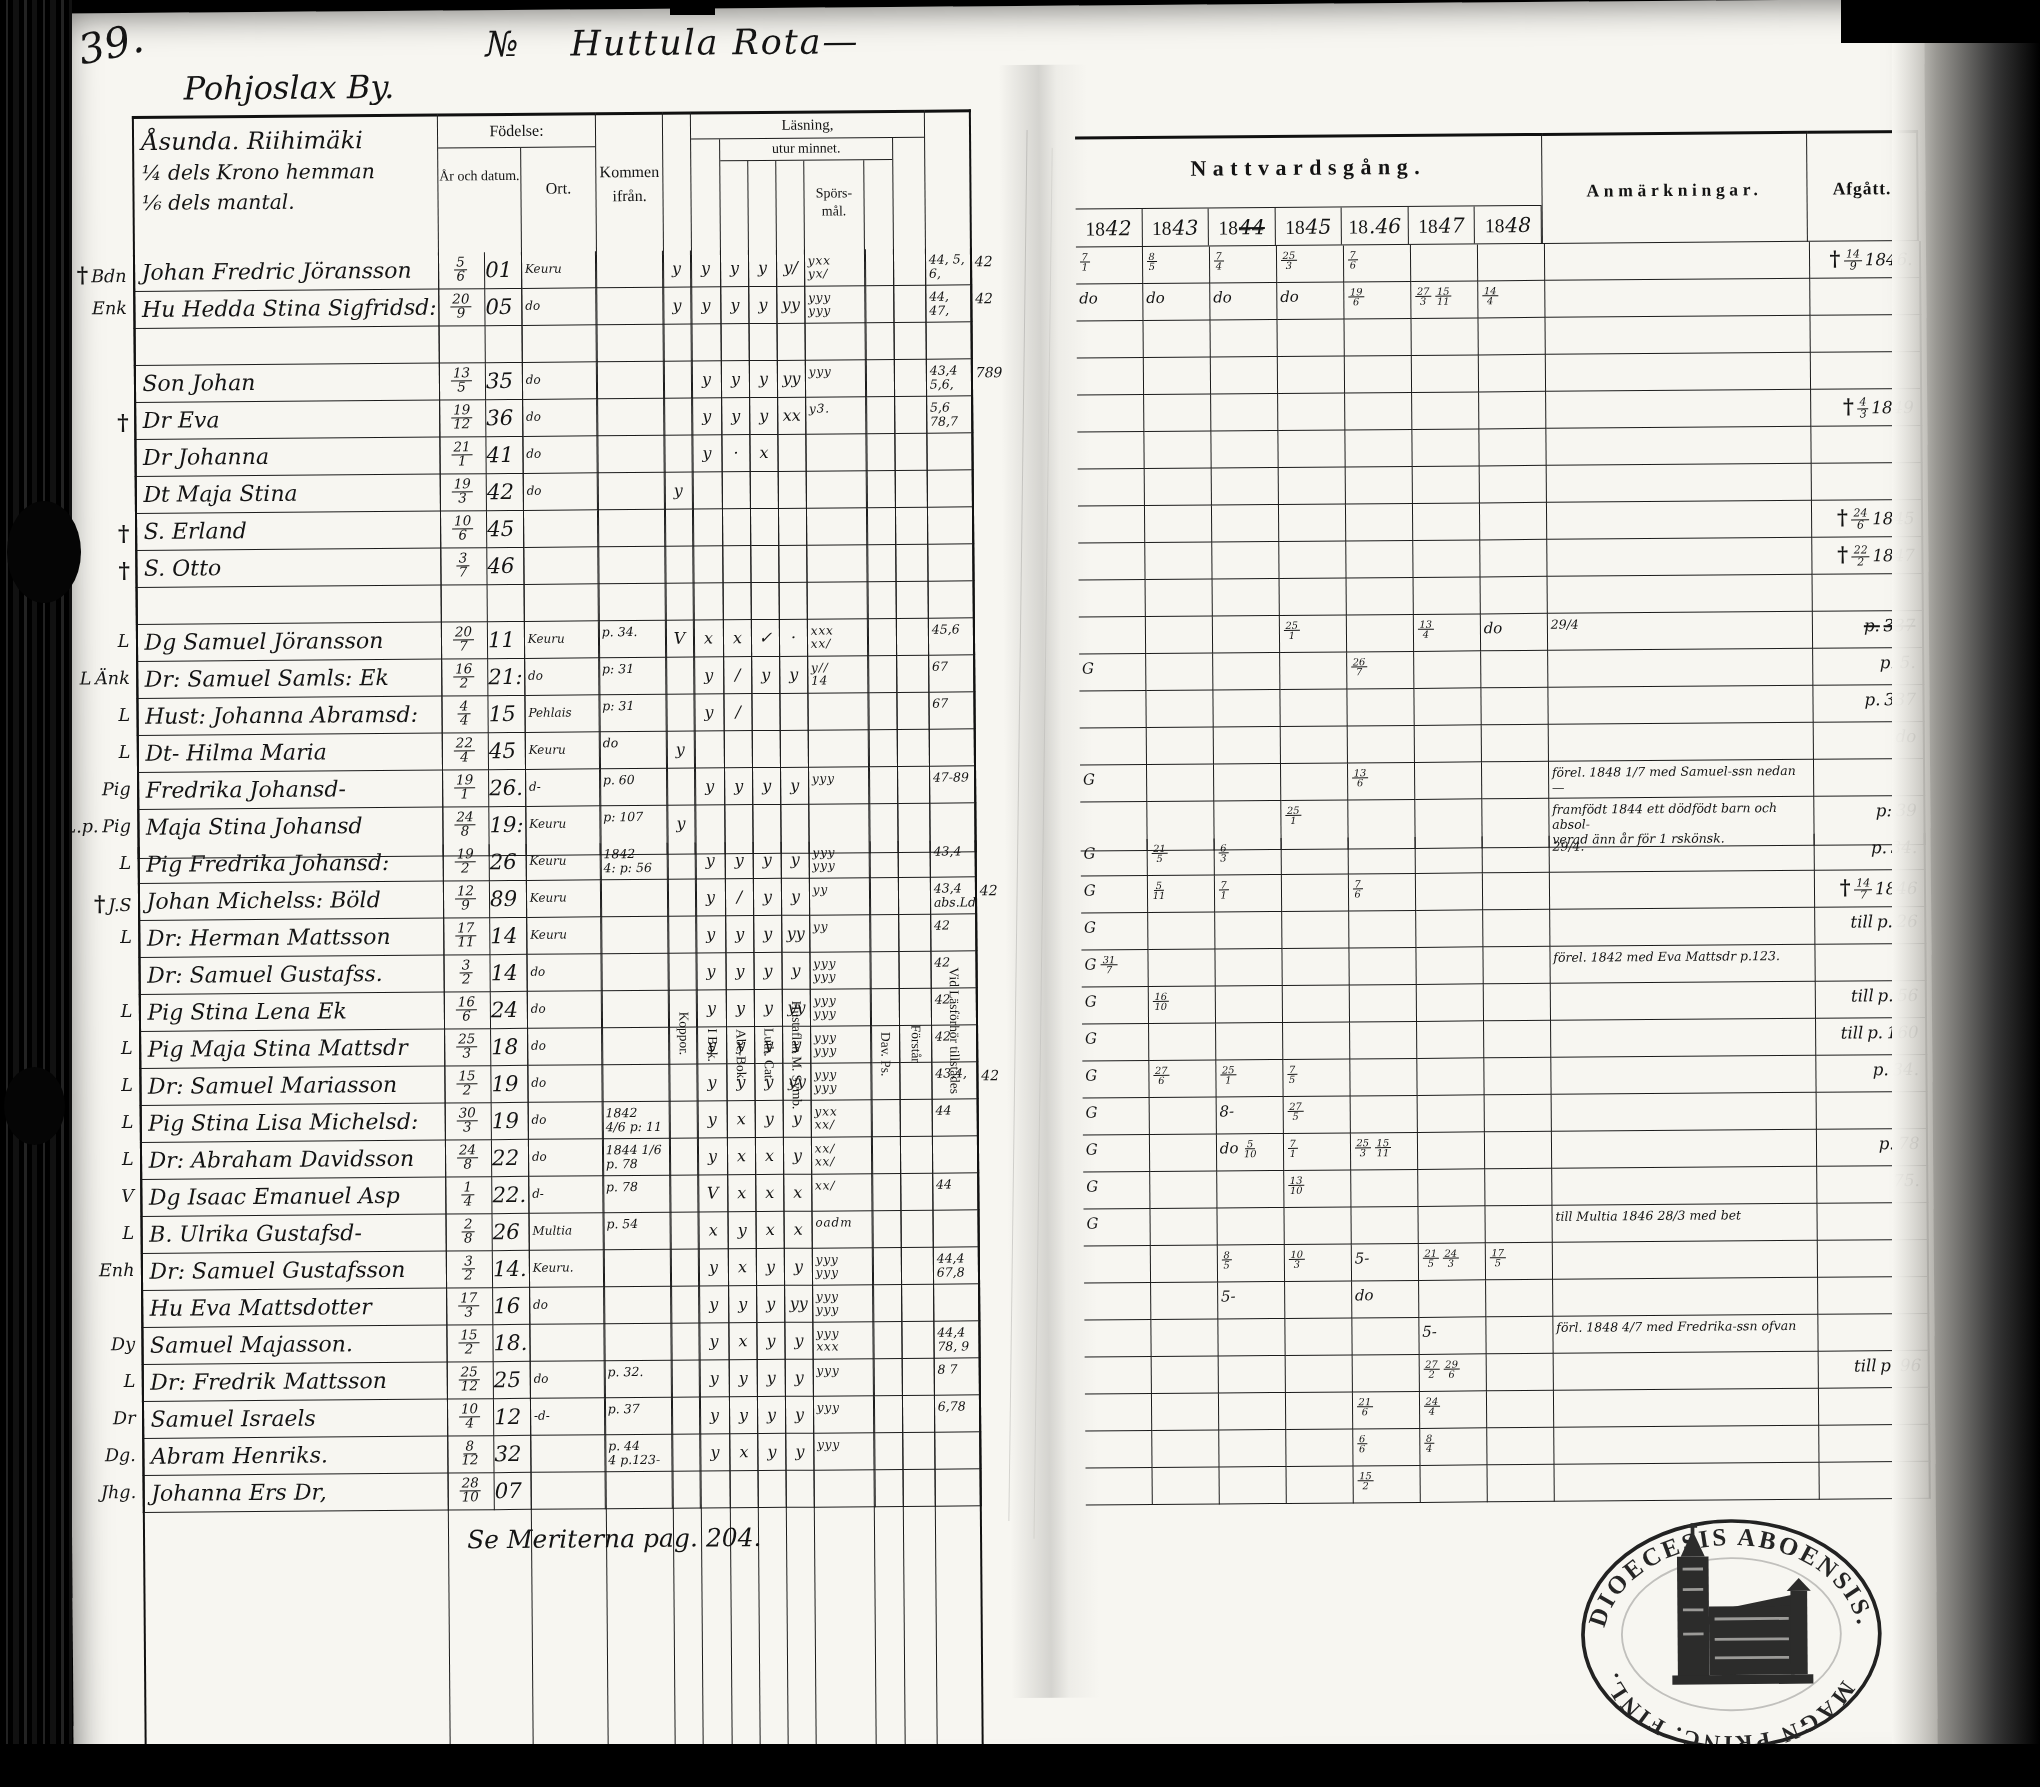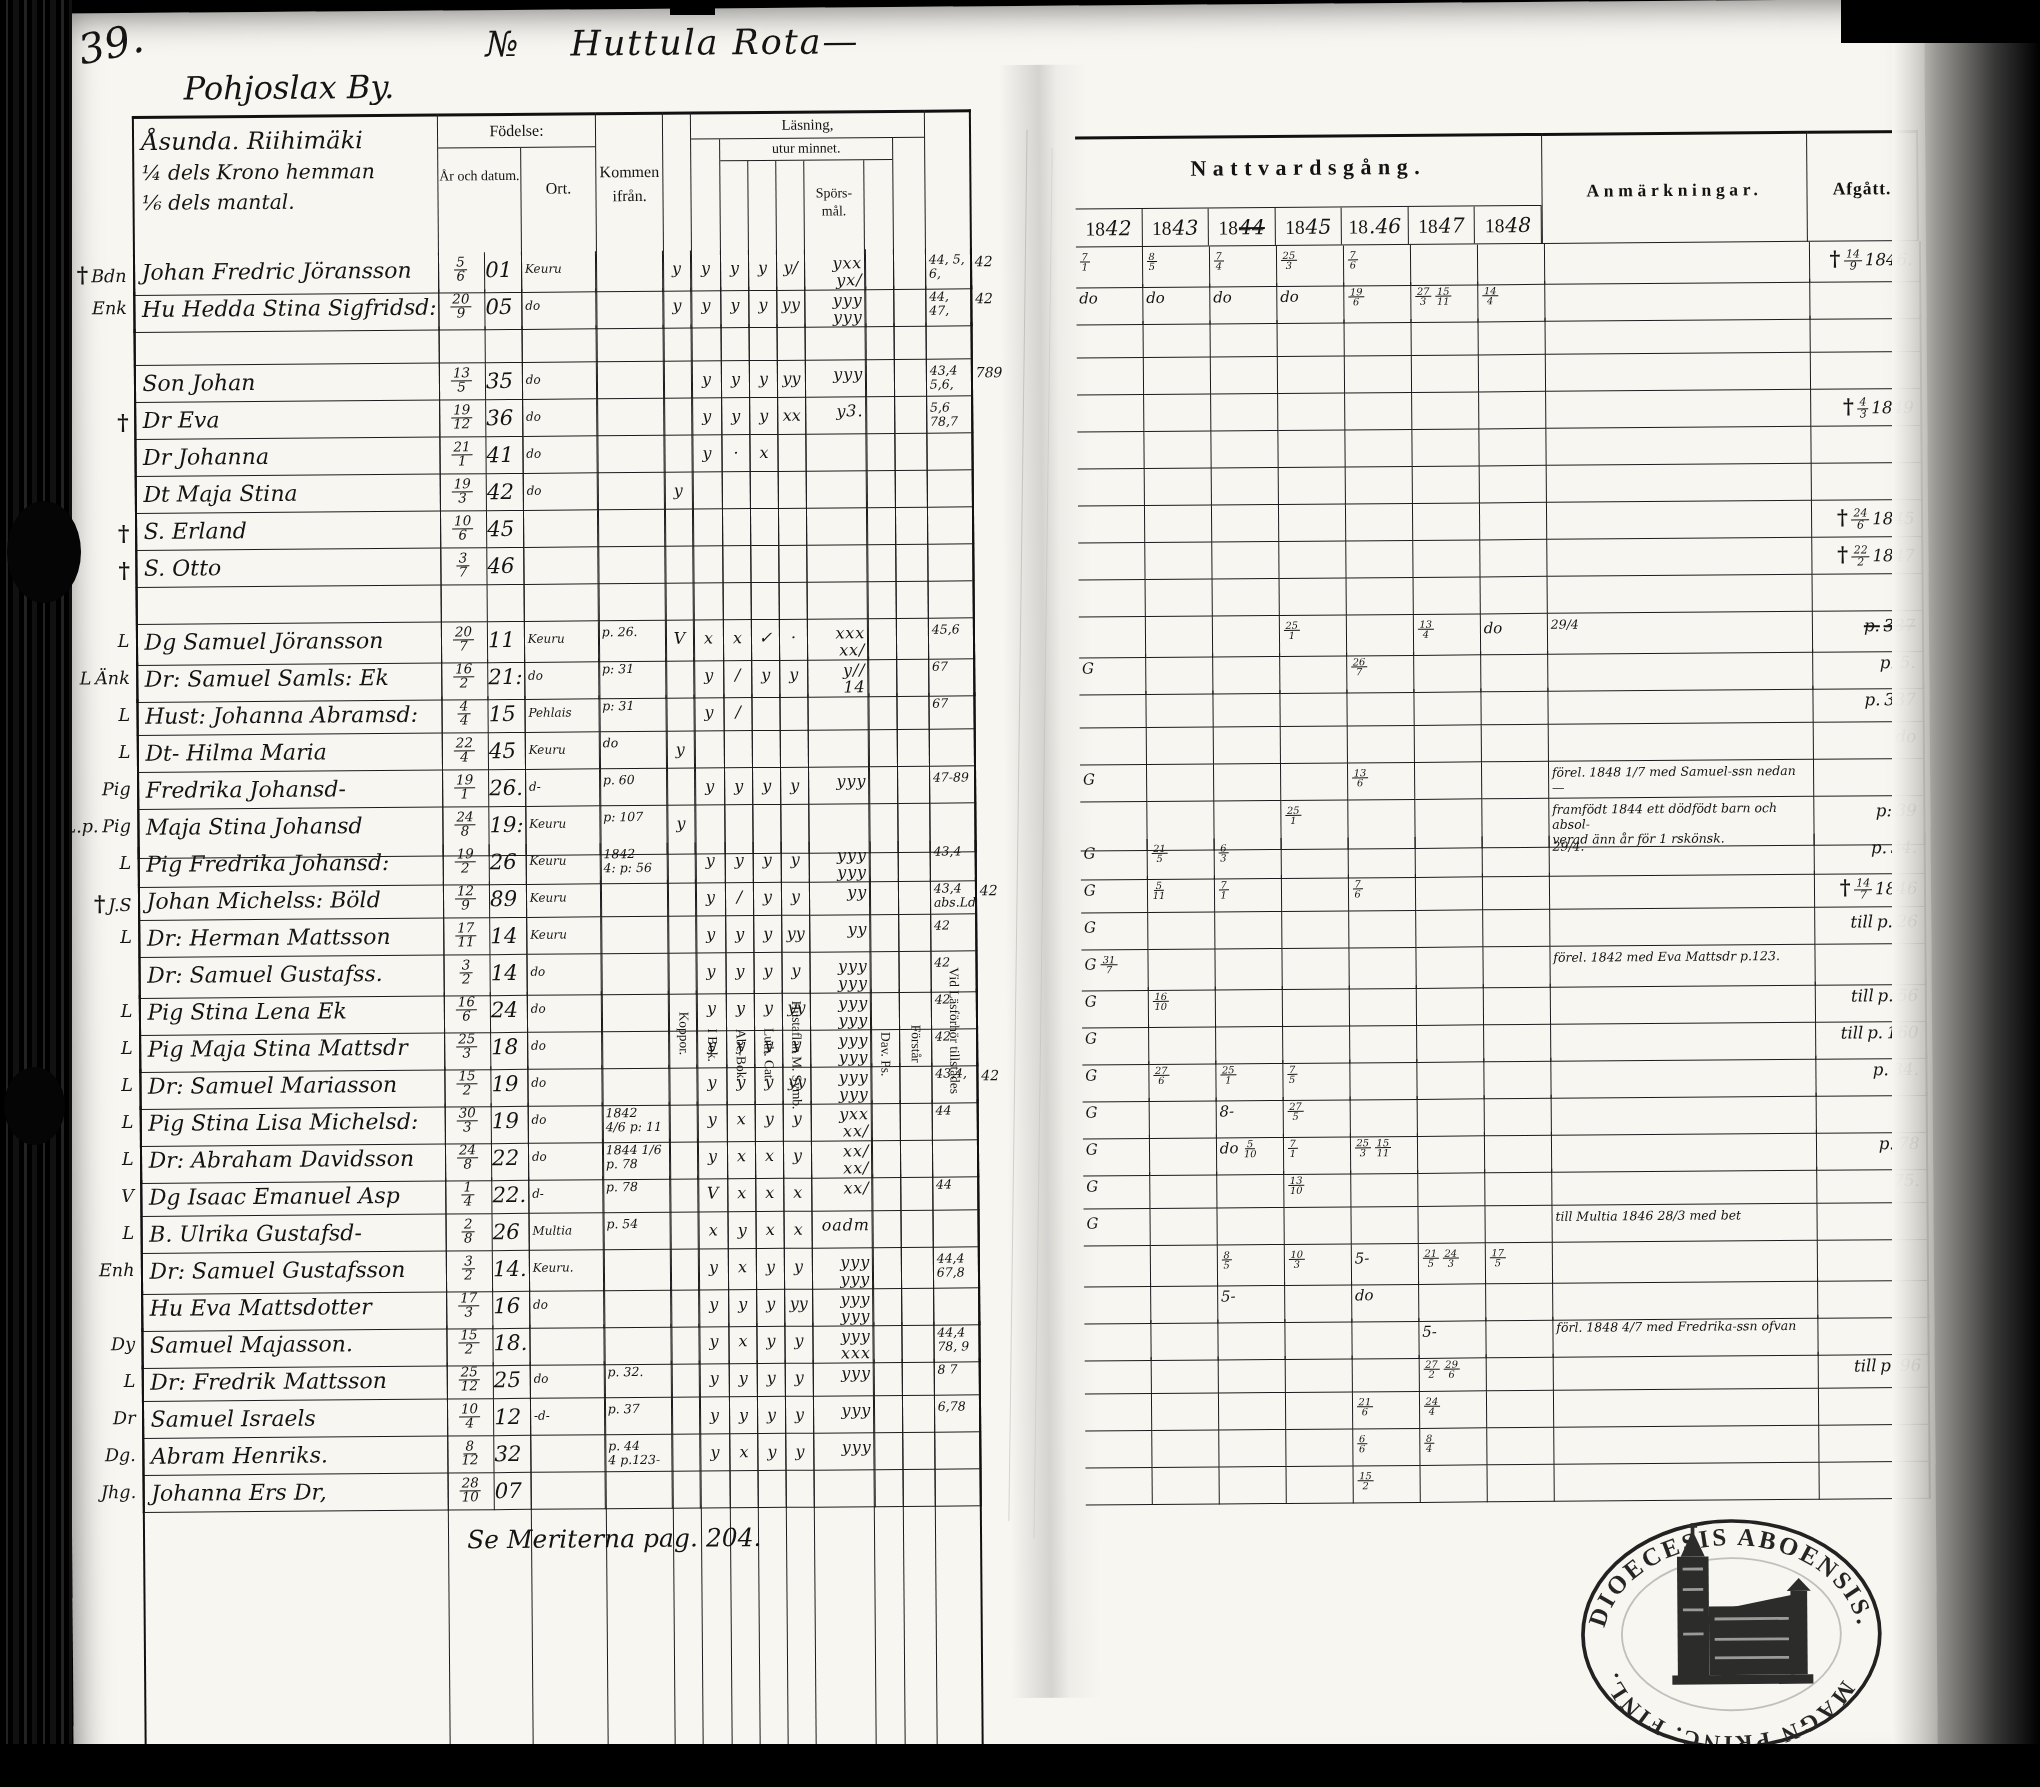--- a/index.html
+++ b/index.html
@@ -78,21 +78,21 @@
   
   .row{display:grid;grid-template-columns:80px 306px 46px 37px 74px 67px 28px 30px 28px 28px 28px 61px 28px 32px 46px 32px 72px repeat(7,67px) 265px 111px;height:37px;}
   .cell{box-sizing:border-box;position:relative;overflow:visible;padding:0 2.8px;}
   .cm{text-align:right;font-size:17.6px;padding-top:5.6px;white-space:nowrap;}
   .cn{border-left:2.4px solid #111;font-size:22px;line-height:35px;white-space:nowrap;padding-left:6.5px;}
   .cbd{font-size:20.4px;padding-top:3.7px;text-align:center;}
   .cby{font-size:21.3px;line-height:35px;text-align:left;padding:0 0;}
   .co{font-size:12px;line-height:35px;}
   .ck{font-size:12.5px;line-height:1.15;padding-top:3.7px;}
   .cmk,.crm,.cdv,.cfo{font-size:16px;line-height:35px;text-align:center;font-style:italic;}
-  .csp{font-size:16px;line-height:1.1;padding-top:4.6px;text-align:right;letter-spacing:0.9px;}
+  .csp{font-size:12px;line-height:1.1;padding-top:4.6px;text-align:left;letter-spacing:0.9px;}
   .catt{font-size:12.5px;line-height:1.15;padding-top:3.7px;}
   .cx2{font-size:14px;line-height:1.1;padding-top:5.6px;}
   .cy{font-size:15px;padding-top:4.6px;white-space:nowrap;}
   .cy:first-of-type{border-left:2.4px solid #111;}
   .can{font-size:12.5px;line-height:1.2;padding-top:2.8px;}
   .caf{font-size:16.7px;padding-top:3.7px;text-align:right;white-space:nowrap;}
 
   
   .stamp{position:absolute;left:1566px;top:1508px;width:320px;height:269px;opacity:.92;}
 </style>
@@ -515,21 +515,21 @@
         </div>
         <div class="row">
           <div class="cell cm hw"><span class="tok">L</span></div>
           <div class="cell b cn hw">Dg Samuel Jöransson</div>
           <div class="cell b cbd hw"><span class="frac">
               <span class="fn">20</span>
               <span class="fd">7</span>
             </span></div>
           <div class="cell b cby hw">11</div>
           <div class="cell b co hw">Keuru</div>
-          <div class="cell b ck hw pre">p. 26.</div>
+          <div class="cell b ck hw pre">p. 34.</div>
           <div class="cell b cmk hw">V</div>
           <div class="cell b crm hw">x</div>
           <div class="cell b crm hw">x</div>
           <div class="cell b crm hw">✓</div>
           <div class="cell b crm hw">·</div>
           <div class="cell b csp hw pre">xxx
 xx/</div>
           <div class="cell b cdv hw"></div>
           <div class="cell b cfo hw"></div>
           <div class="cell b br2 catt hw pre">45,6</div>

